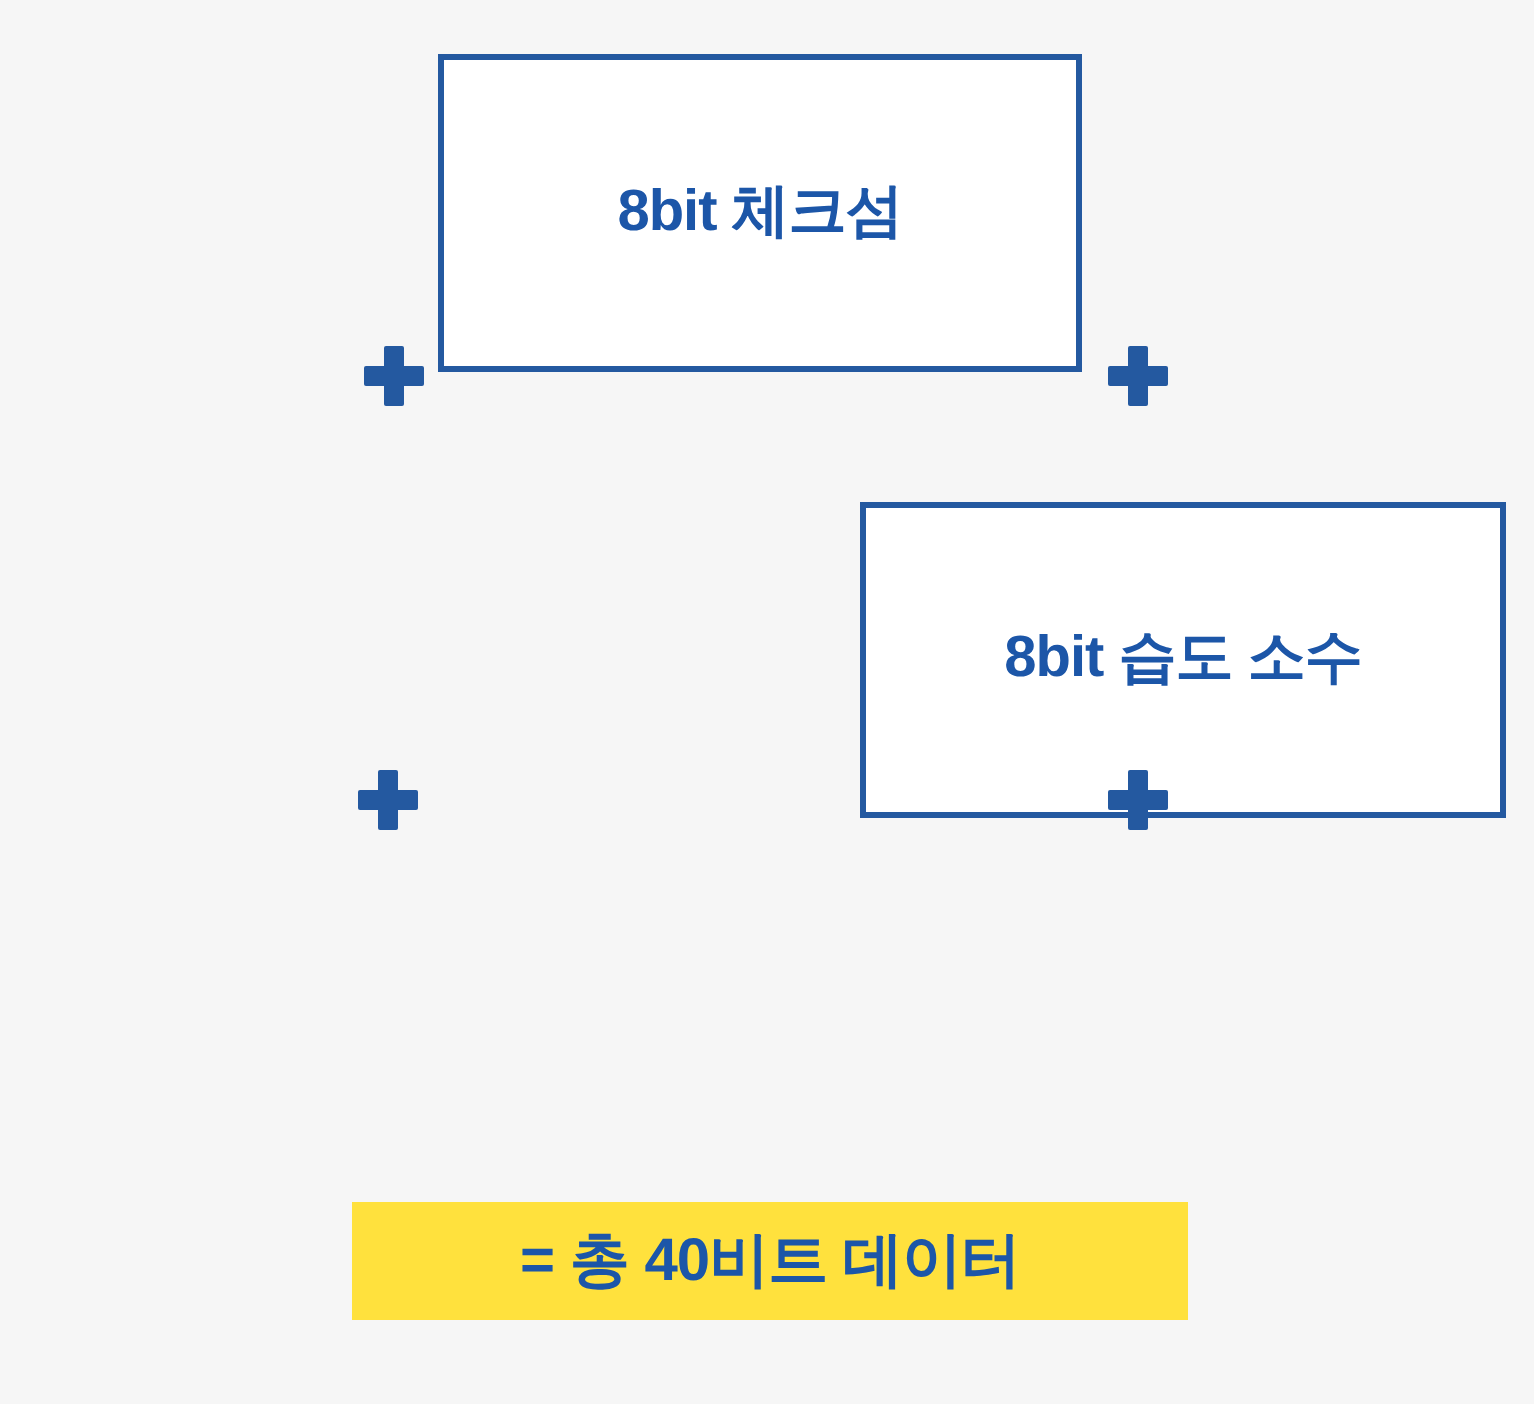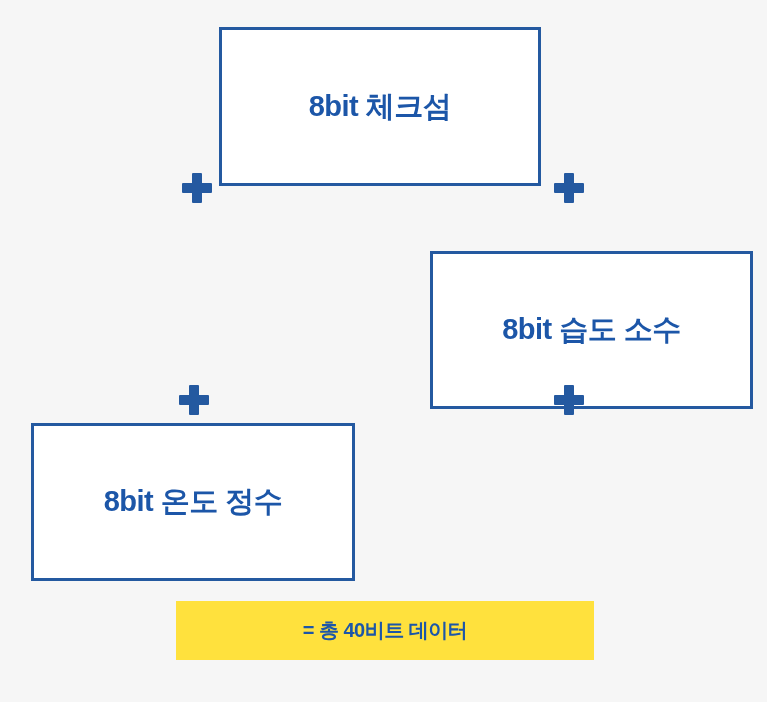--- a/index.html
+++ b/index.html
@@ -115,21 +115,21 @@
     width: 418px;
     height: 59px;
     background: #ffe13d;
     display: flex;
     align-items: center;
     justify-content: center;
   }
   #total-banner .label {
     color: #1c56a8;
     font-weight: bold;
-    font-size: 20px;
+    font-size: 30px;
     letter-spacing: -0.5px;
     white-space: nowrap;
   }
 </style>
 </head>
 <body>
 
 <div id="diagram">
 
   <div class="node" id="node-checksum">
@@ -139,21 +139,18 @@
   <span class="plus" id="plus-top-left"></span>
   <span class="plus" id="plus-top-right"></span>
 
   <div class="node" id="node-hum-dec">
     <span class="label">8bit 습도 소수</span>
   </div>
 
   <span class="plus" id="plus-mid-left"></span>
   <span class="plus" id="plus-mid-right"></span>
 
-  <div class="node" id="node-temp-int">
-    <span class="label">8bit 온도 정수</span>
-  </div>
 
   <div id="total-banner">
     <span class="label">= 총 40비트 데이터</span>
   </div>
 
 </div>
 
 </body></html>

